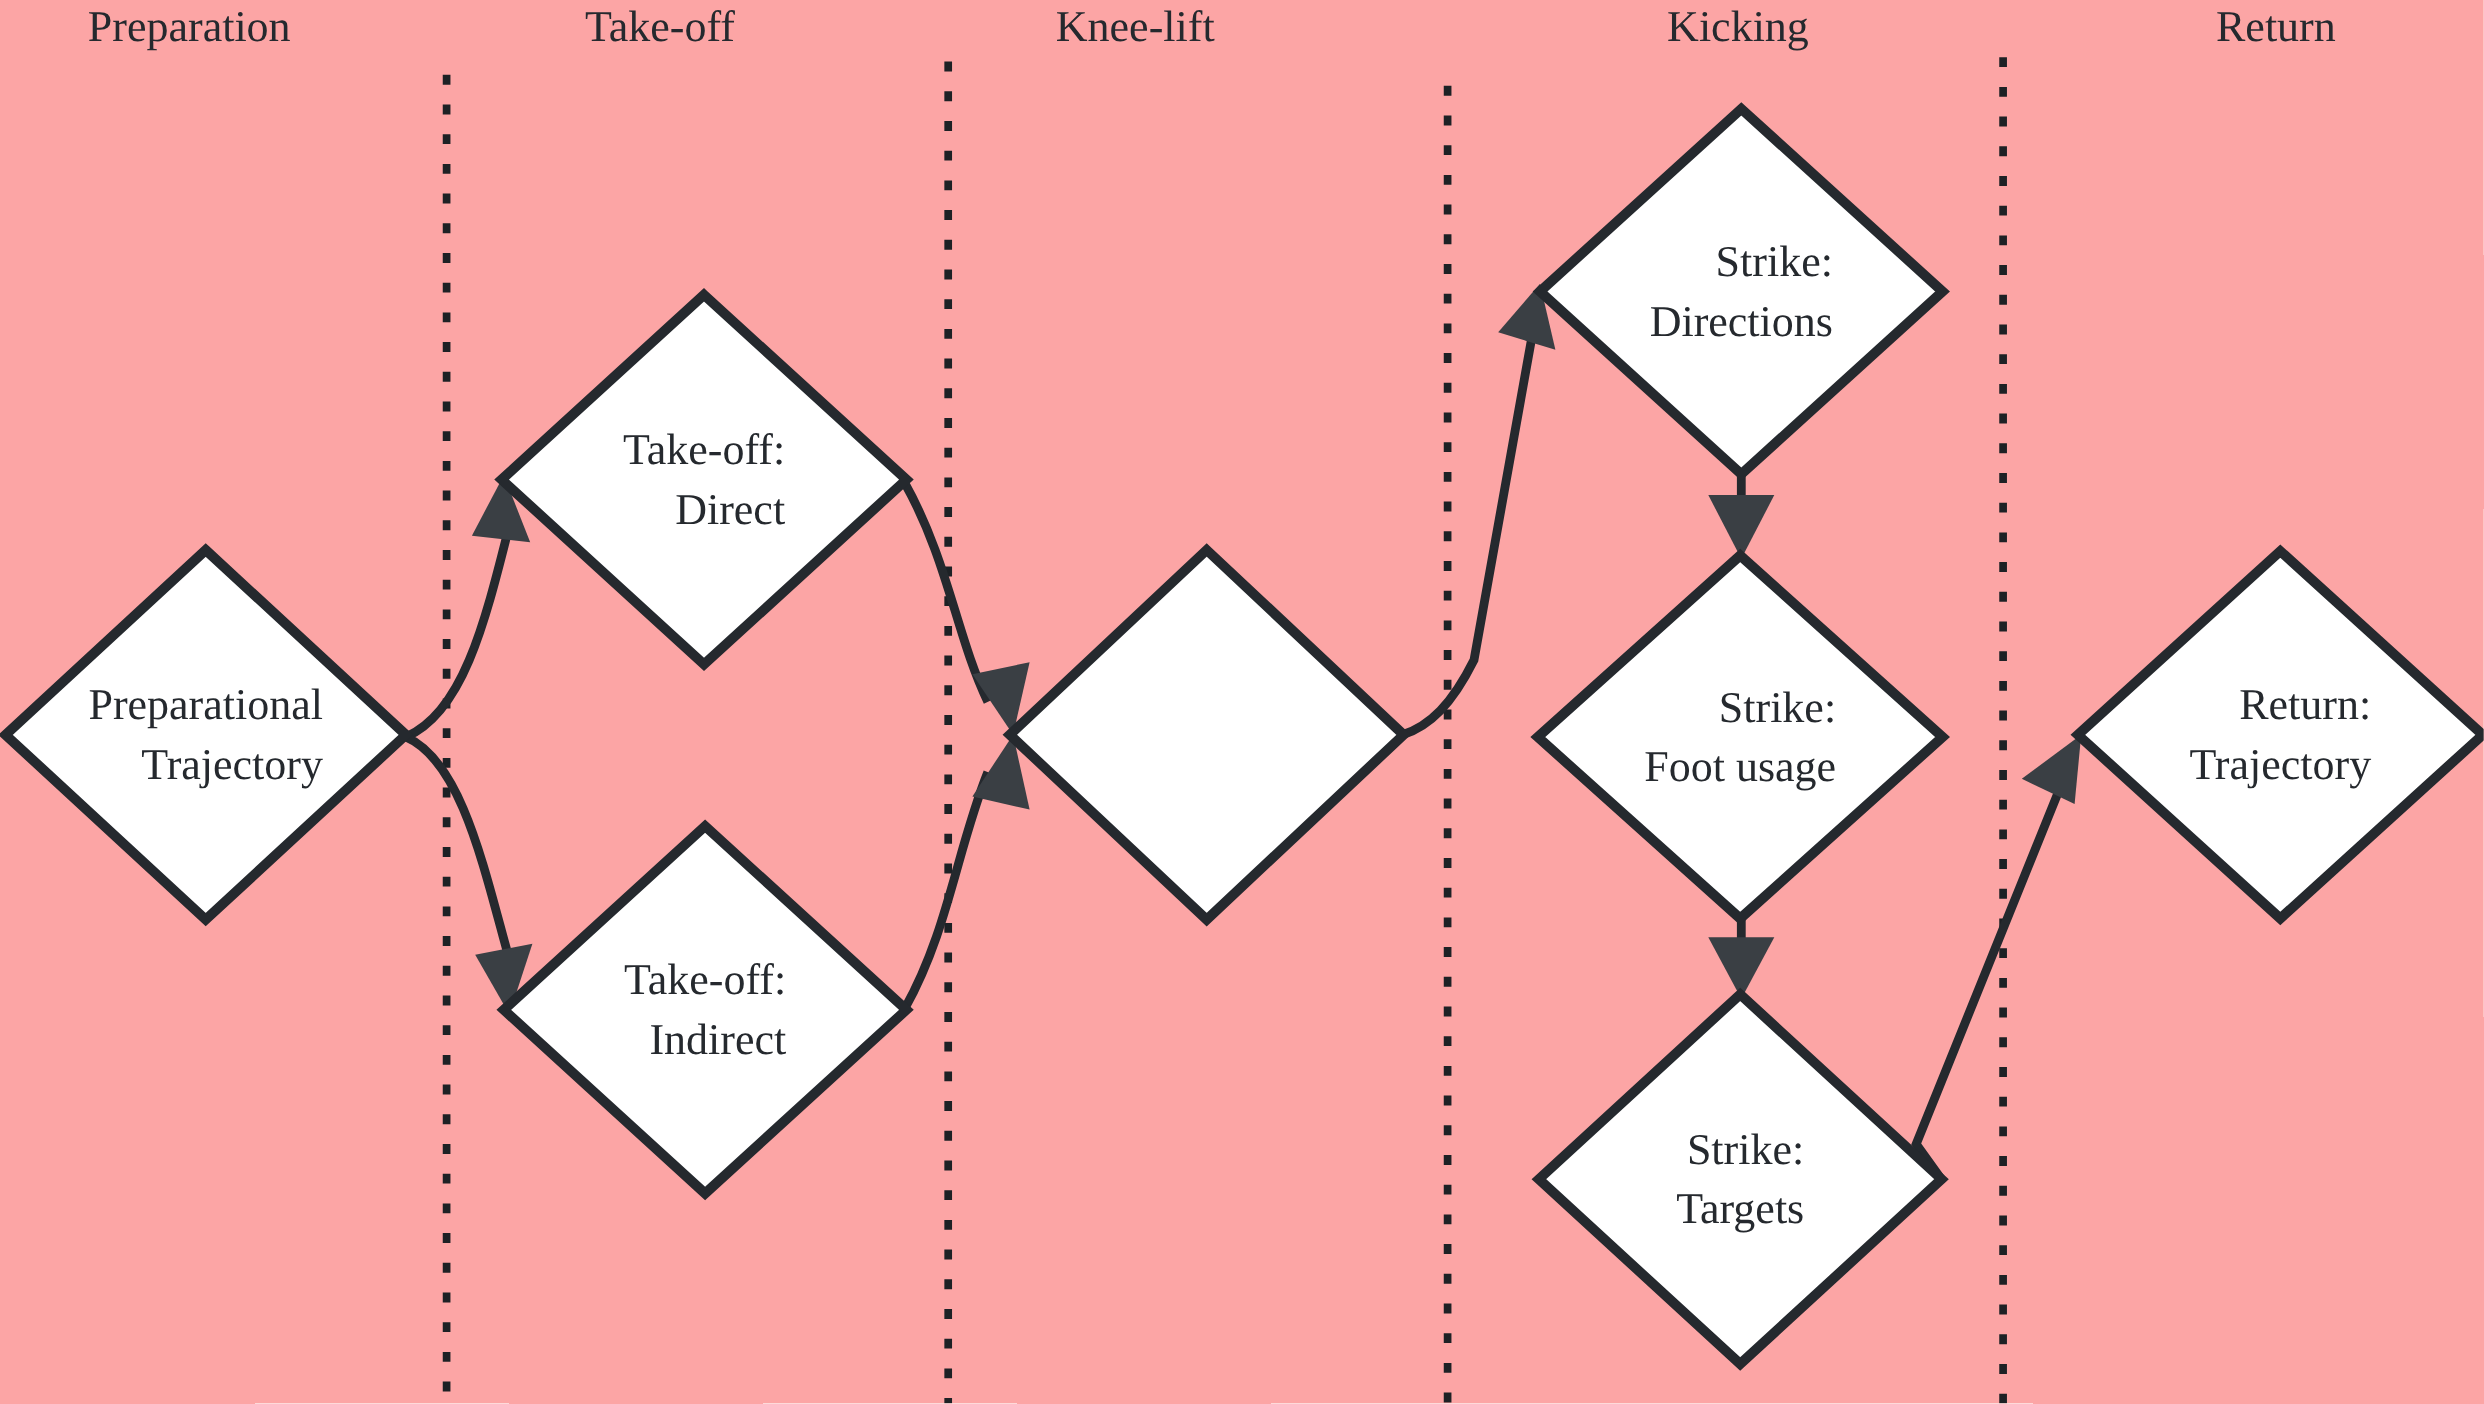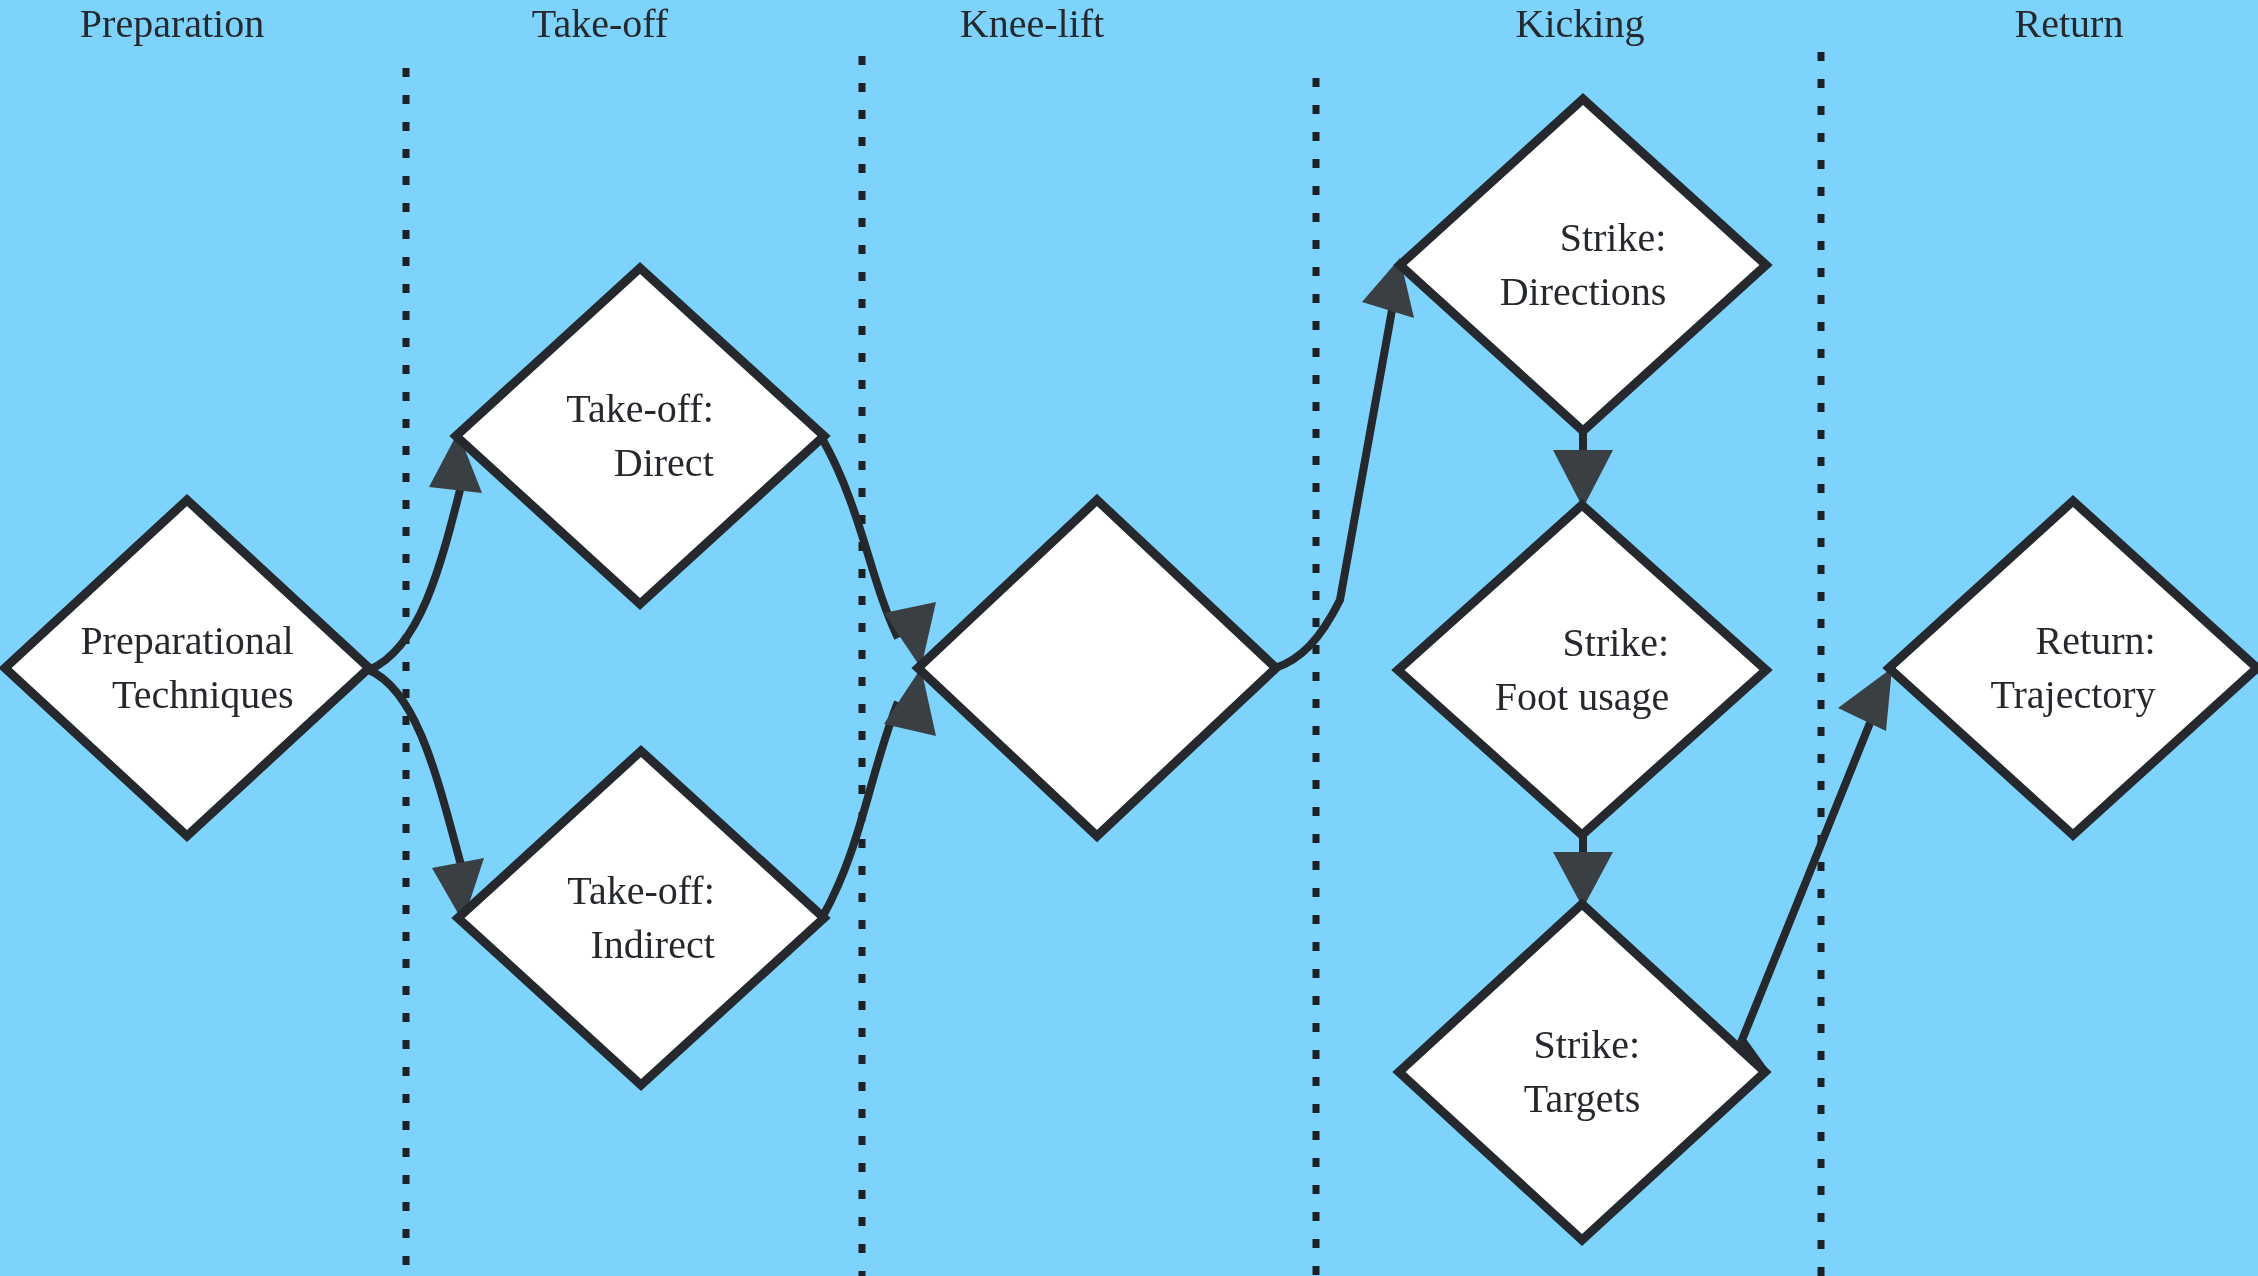--- a/index.html
+++ b/index.html
@@ -7,21 +7,21 @@
     padding: 0;
     background: #ffffff;
   }
   body {
     font-family: "Liberation Serif", "DejaVu Serif", serif;
   }
   #stage {
     position: relative;
     width: 2258px;
     height: 1276px;
-    background: #7dd3fc;
+    background: #fca5a5;
     overflow: hidden;
   }
   #flow-svg {
     position: absolute;
     left: 0;
     top: 0;
     width: 2258px;
     height: 1276px;
   }
   .phase-label {
@@ -139,21 +139,21 @@
     </g>
   </svg>
 
   <div class="phase-label" style="left:172px; top:4px;">Preparation</div>
   <div class="phase-label" style="left:600px; top:4px;text-align:right;">Take-off</div>
   <div class="phase-label" style="left:1032px; top:4px;">Knee-lift</div>
   <div class="phase-label" style="left:1580px; top:4px;">Kicking</div>
   <div class="phase-label" style="left:2069px; top:4px;">Return</div>
 
   <div class="node-label" style="left:187px; top:668px;">Preparational
-Techniques</div>
+Trajectory</div>
   <div class="node-label" style="left:640px; top:436px;">Take-off:
 Direct</div>
   <div class="node-label" style="left:641px; top:918px;">Take-off:
 Indirect</div>
   <div class="node-label" style="left:1583px; top:265px;">Strike:
 Directions</div>
   <div class="node-label" style="left:1582px; top:670px;">Strike:
 Foot usage</div>
   <div class="node-label" style="left:1582px; top:1072px;">Strike:
 Targets</div>

